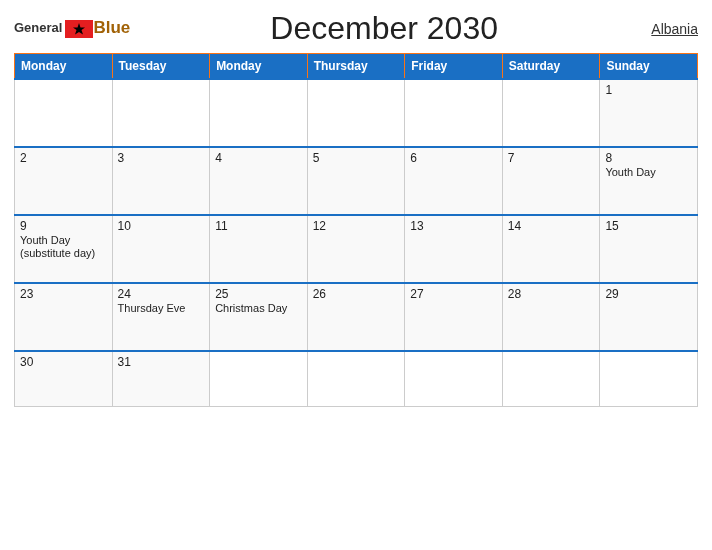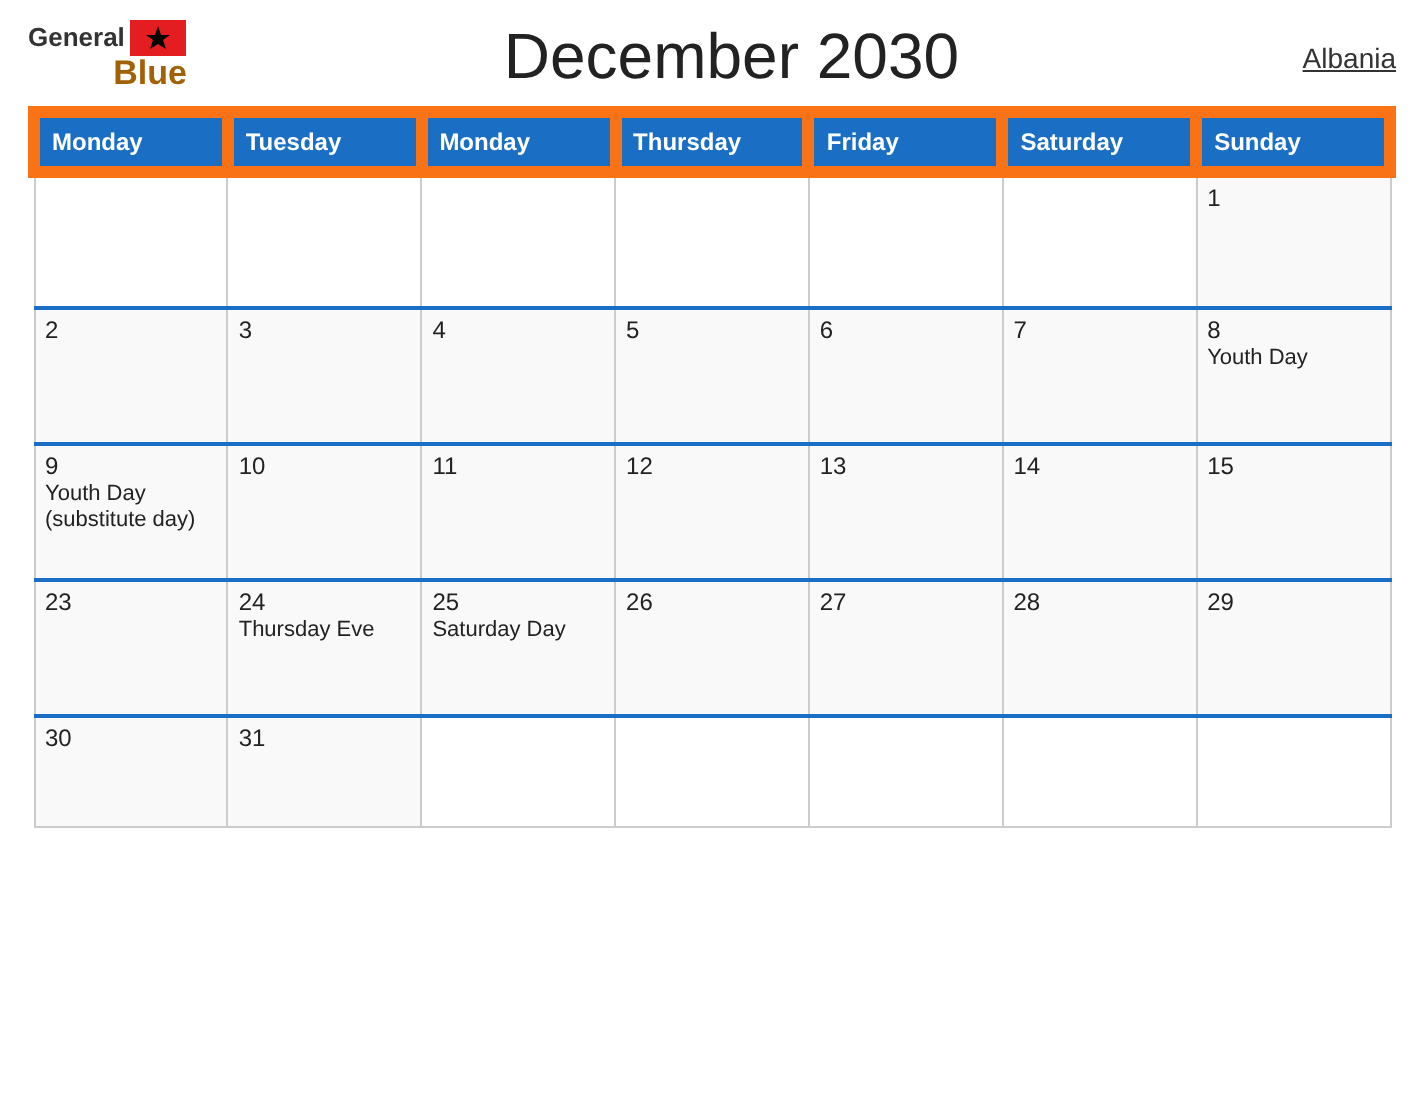--- a/index.html
+++ b/index.html
@@ -17,22 +17,22 @@
       padding: 10px 14px 10px 14px;
     }
     .header-row {
       display: flex;
       align-items: center;
       justify-content: space-between;
       margin-bottom: 6px;
     }
     .logo {
       display: flex;
-      flex-direction: column;
-      align-items: flex-end;
+      flex-direction: row;
+      align-items: center;
       font-size: 13px;
       line-height: 1.1;
     }
     .logo-general {
       color: #333;
       font-weight: bold;
       font-size: 13px;
     }
     .logo-blue {
       color: #a16207;
@@ -66,21 +66,21 @@
       width: 100%;
       border-collapse: collapse;
     }
     .calendar-grid th {
       background: #1a6fc4;
       color: #fff;
       font-size: 12px;
       font-weight: bold;
       padding: 5px 6px;
       text-align: left;
-      border: 6px solid #f97316;
+      border: 1px solid #f97316;
     }
     .calendar-grid td {
       border: 1px solid #ccc;
       border-top: 2px solid #1a6fc4;
       vertical-align: top;
       width: calc(100% / 7);
       height: 68px;
       padding: 3px 5px;
       background: #f9f9f9;
       font-size: 12px;
@@ -202,21 +202,21 @@
         <tr>
           <td>
             <span class="day-number">23</span>
           </td>
           <td>
             <span class="day-number">24</span>
             <span class="day-event">Thursday Eve</span>
           </td>
           <td>
             <span class="day-number">25</span>
-            <span class="day-event">Saturday Day</span>
+            <span class="day-event">Christmas Day</span>
           </td>
           <td>
             <span class="day-number">26</span>
           </td>
           <td>
             <span class="day-number">27</span>
           </td>
           <td>
             <span class="day-number">28</span>
           </td>

